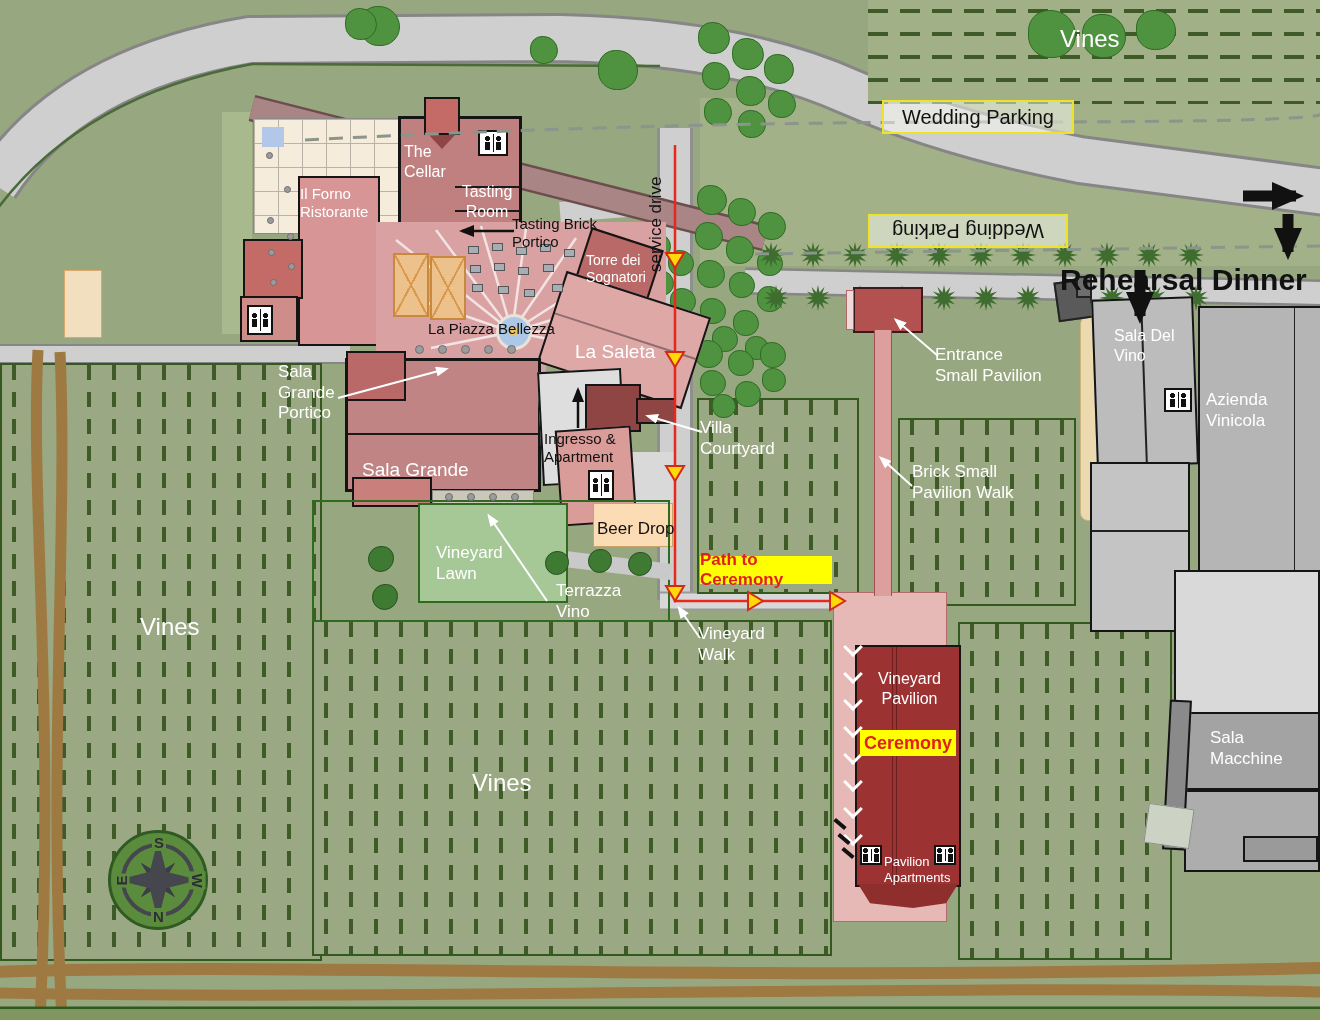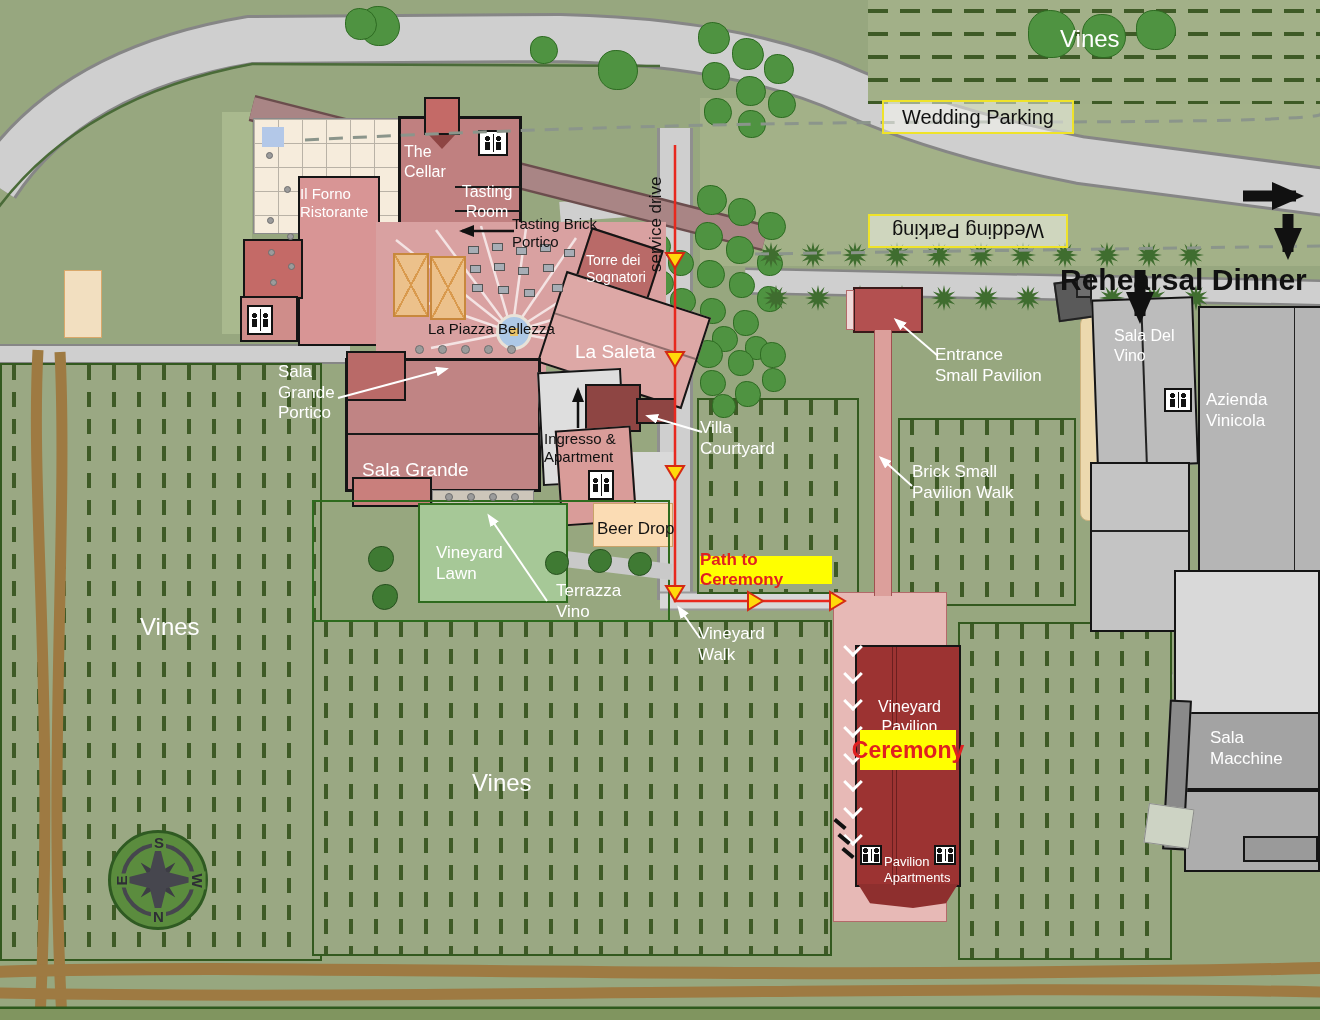--- a/index.html
+++ b/index.html
@@ -410,22 +410,22 @@
   <div class="lbl w" style="left:700px;top:418px;width:85px;font-size:17px;">Villa Courtyard</div>
   <div class="lbl k" style="left:597px;top:519px;width:80px;font-size:17px;text-align:left;white-space:nowrap;">Beer Drop</div>
   <div class="lbl w" style="left:436px;top:543px;width:80px;font-size:17px;">Vineyard Lawn</div>
   <div class="lbl w" style="left:556px;top:581px;width:85px;font-size:17px;">Terrazza Vino</div>
   <div class="lbl w" style="left:698px;top:624px;width:75px;font-size:17px;">Vineyard Walk</div>
   <div class="hl" style="left:700px;top:556px;width:132px;height:28px;font-size:17px;">
       <span>Path to Ceremony</span>
     </div>
   <div class="lbl w" style="left:935px;top:345px;width:115px;font-size:17px;">Entrance Small Pavilion</div>
   <div class="lbl w" style="left:912px;top:462px;width:112px;font-size:17px;">Brick Small Pavilion Walk</div>
-  <div class="lbl w" style="left:872px;top:697px;width:75px;font-size:16px;text-align:center;">Vineyard Pavilion</div>
-  <div class="hl" style="left:860px;top:730px;width:96px;height:40px;font-size:23px;">
+  <div class="lbl w" style="left:872px;top:669px;width:75px;font-size:16px;text-align:center;">Vineyard Pavilion</div>
+  <div class="hl" style="left:860px;top:730px;width:96px;height:26px;font-size:18px;">
       <span>Ceremony</span>
     </div>
   <div class="lbl w" style="left:884px;top:854px;width:72px;font-size:13px;">Pavilion Apartments</div>
   <div class="lbl w" style="left:1114px;top:326px;width:68px;font-size:16px;">Sala Del Vino</div>
   <div class="lbl w" style="left:1206px;top:390px;width:90px;font-size:17px;">Azienda Vinicola</div>
   <div class="lbl w" style="left:1210px;top:728px;width:85px;font-size:17px;">Sala Macchine</div>
 
 </div>
 
 </body></html>

